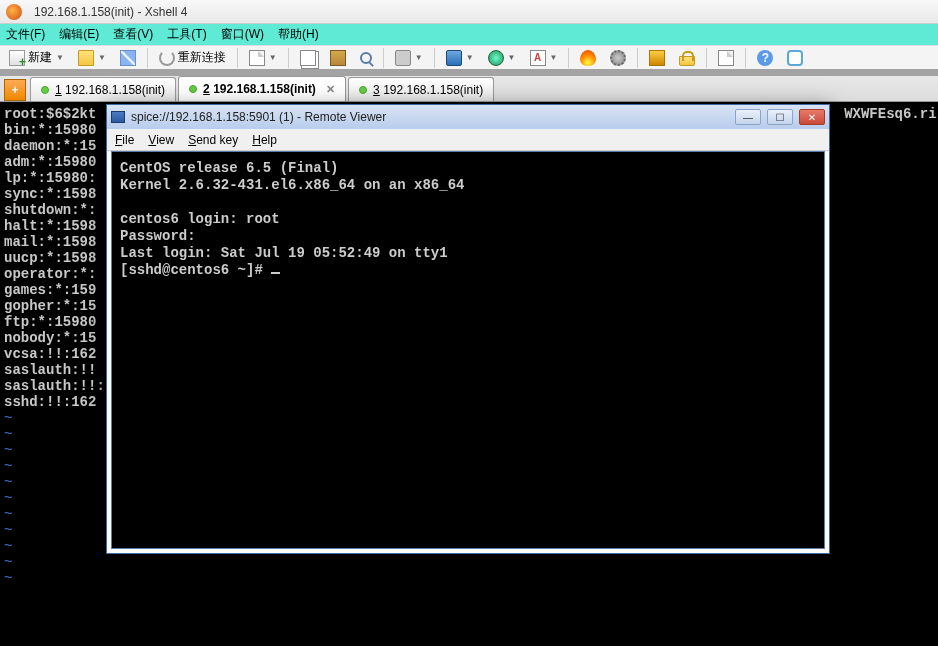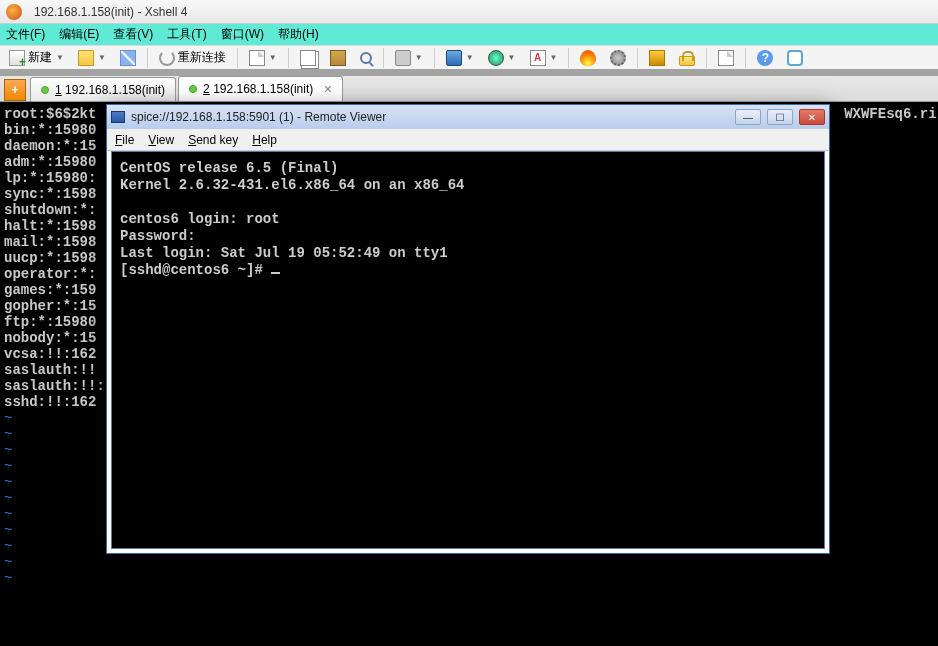--- a/index.html
+++ b/index.html
@@ -42,21 +42,21 @@
 .ic-help { background:#5a9ae8; border-radius:50%; color:#fff; text-align:center; line-height:16px; font-weight:bold; }
 .ic-help::before { content:"?"; }
 .ic-bubble { background:#fff; border:2px solid #5aa8d8; border-radius:4px; position:relative; }
 .ic-grid { background:linear-gradient(#fc4,#c80); border:1px solid #a70; }
 .dd { font-size:8px; color:#666; margin-left:1px; }
 
 
 .tabbar { height: 26px; background: linear-gradient(#e8e8e8,#dcdcdc); display: flex; align-items: flex-end; border-bottom: 1px solid #999; }
 .addtab { width: 22px; height: 22px; background: linear-gradient(#fa5,#e80); border: 1px solid #a60; margin: 0 4px; display:flex; align-items:center; justify-content:center; color:#fff; font-weight:bold; }
 .tab { height: 24px; display: flex; align-items: center; padding: 0 10px; border: 1px solid #999; border-bottom: none; margin-right: 2px; background: linear-gradient(#fff,#e8e8e8); border-radius: 3px 3px 0 0; gap: 6px; position:relative; }
-.tab.active { background: #fff; font-weight: normal; height:25px; }
+.tab.active { background: #fff; font-weight: bold; height:25px; }
 .tab .dot { width: 8px; height: 8px; background: #6c4; border: 1px solid #4a2; border-radius: 50%; }
 .tab .close { color:#888; font-size:11px; margin-left:4px; }
 .tab .underline { text-decoration: underline; }
 
 
 .terminal-bg { position: absolute; top: 102px; left: 0; right: 0; bottom: 0; background: #000; color: #c8c8c8; font-family: "Courier New", monospace; font-size: 14px; padding: 4px; line-height: 16px; white-space: pre; }
 .terminal-bg b { font-weight: bold; }
 .terminal-bg .tilde { color: #3a7ad4; }
 
 
@@ -170,20 +170,24 @@
 <div class="tabbar">
   <div class="addtab">+</div>
   <div class="tab">
     <span class="dot"></span>
     <span><span class="underline">1</span> <span>192.168.1.158(init)</span></span>
   </div>
   <div class="tab active">
     <span class="dot"></span>
     <span><span class="underline">2</span> <span>192.168.1.158(init)</span></span>
     <span class="close">✕</span>
+  </div>
+  <div class="tab">
+    <span class="dot"></span>
+    <span><span class="underline">3</span> <span>192.168.1.158(init)</span></span>
   </div>
 </div>
 
 <div class="terminal-bg"><b><span>root:$6$2kt                                                                                         WXWFEsq6.ri</span>
 <span>bin:*:15980</span>
 <span>daemon:*:15</span>
 <span>adm:*:15980</span>
 <span>lp:*:15980:</span>
 <span>sync:*:1598</span>
 <span>shutdown:*:</span>

